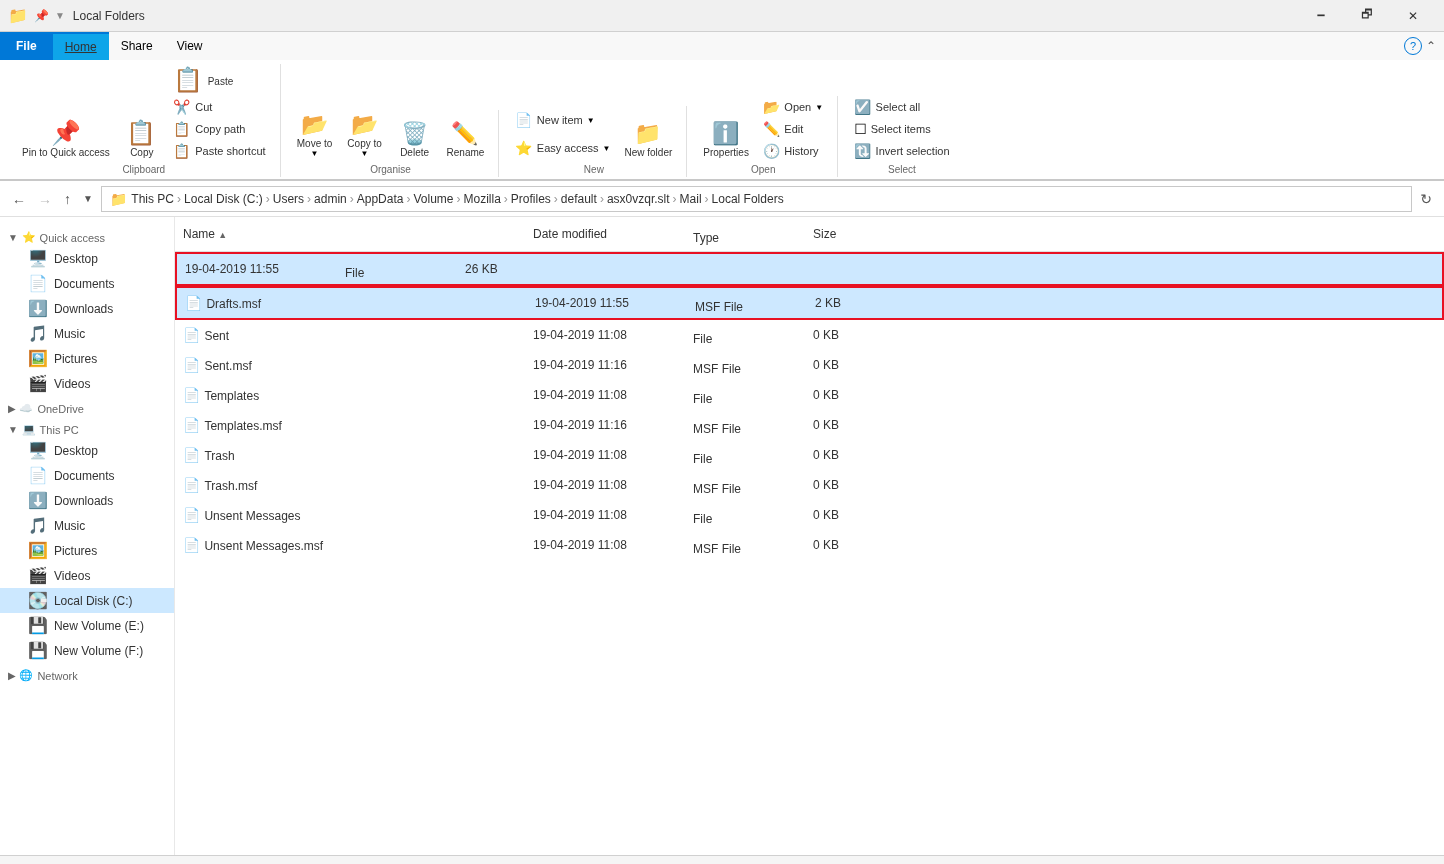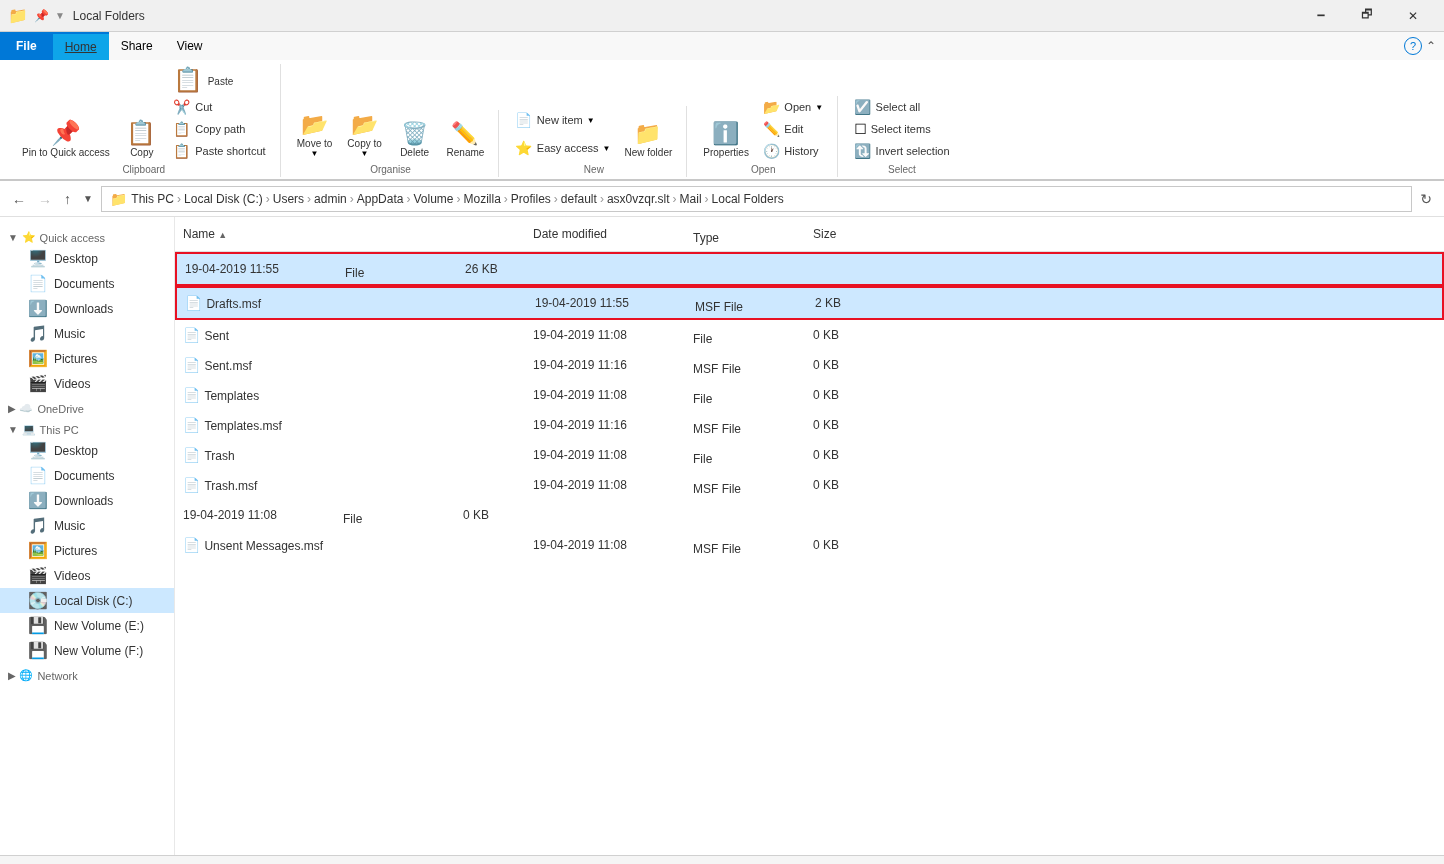--- a/index.html
+++ b/index.html
@@ -429,20 +429,23 @@
   </div>
         <div class="file-row">
     <div class="file-cell col-name">
       <span class="file-icon">📄</span>Trash.msf
     </div>
     <div class="file-cell col-date">19-04-2019 11:08</div>
     <div class="file-cell col-type">MSF File</div>
     <div class="file-cell col-size">0 KB</div>
   </div>
         <div class="file-row">
+    <div class="file-cell col-name">
+      <span class="file-icon">📄</span>Unsent Messages
+    </div>
     <div class="file-cell col-date">19-04-2019 11:08</div>
     <div class="file-cell col-type">File</div>
     <div class="file-cell col-size">0 KB</div>
   </div>
         <div class="file-row">
     <div class="file-cell col-name">
       <span class="file-icon">📄</span>Unsent Messages.msf
     </div>
     <div class="file-cell col-date">19-04-2019 11:08</div>
     <div class="file-cell col-type">MSF File</div>

